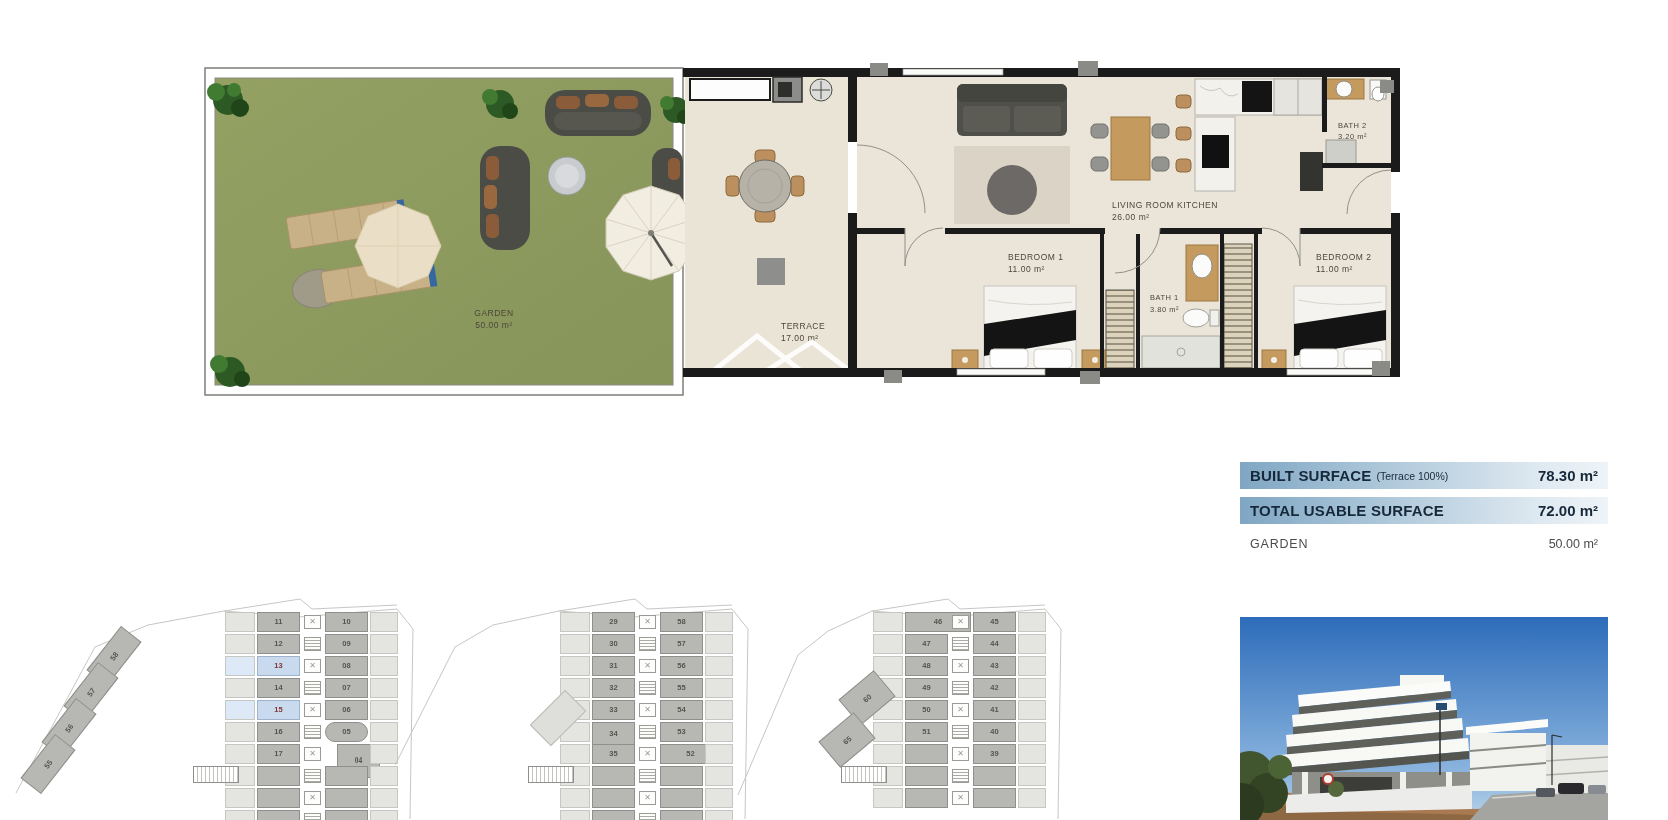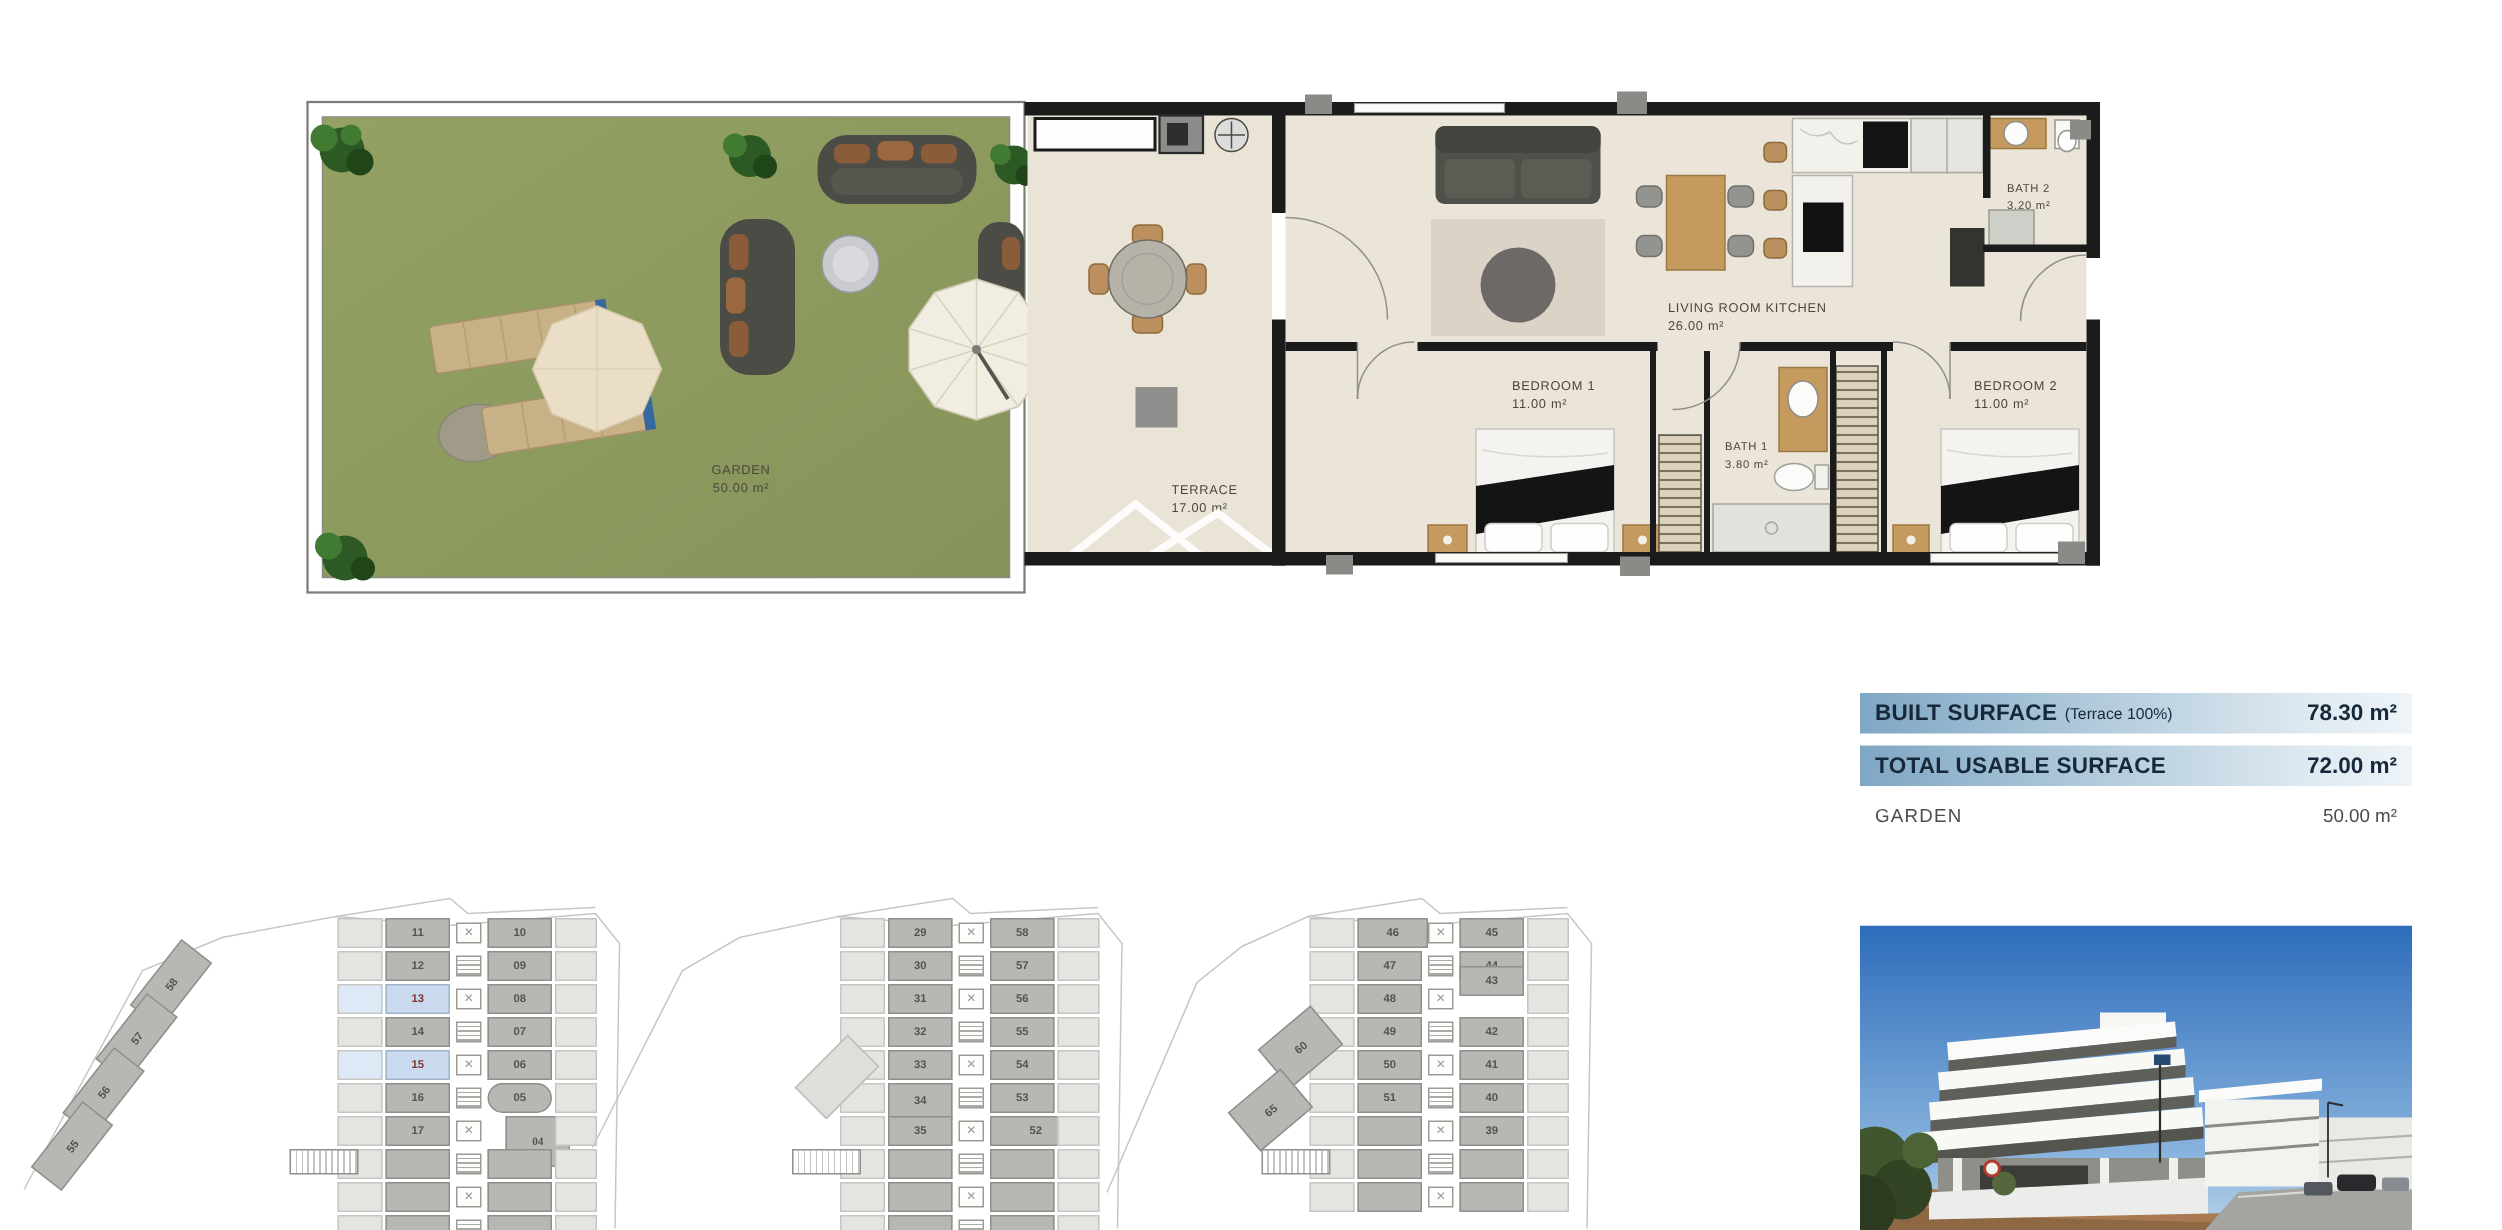--- a/index.html
+++ b/index.html
@@ -524,42 +524,42 @@
       </div>
     <div class="ramp"></div>
   </div>
   <div class="site-plan" id="plan-2" style="left:648px">
     <svg class="outline" width="420" height="235">
       <polyline points="90,210 150,70 180,46 224,26 299,32 397,24 413,44 410,234" fill="none" stroke="#c6c6c3" stroke-width="1"></polyline>
       <polyline points="224,26 300,14 312,24 397,20" fill="none" stroke="#c6c6c3" stroke-width="1"></polyline>
     </svg>
     <div class="plan-grid">
         <div class="pcell balc" style="left: 0px; top: 0px; width: 30px; height: 20px;"></div>
-        <div class="pcell unit" style="left: 32px; top: 0px; width: 47px; height: 20px;">
+        <div class="pcell unit" style="left: 32px; top: 0px; width: 66px; height: 20px;">
           <span class="num">46</span>
         </div>
         <div class="pcell unit" style="left: 100px; top: 0px; width: 43px; height: 20px;">
           <span class="num">45</span>
         </div>
         <div class="pcell balc" style="left: 145px; top: 0px; width: 28px; height: 20px;"></div>
         <div class="core-box" style="left: 79px; top: 3px; width: 17px; height: 14px;">✕</div>
         <div class="pcell balc" style="left: 0px; top: 22px; width: 30px; height: 20px;"></div>
         <div class="pcell unit" style="left: 32px; top: 22px; width: 43px; height: 20px;">
           <span class="num">47</span>
         </div>
         <div class="pcell unit" style="left: 100px; top: 22px; width: 43px; height: 20px;">
           <span class="num">44</span>
         </div>
         <div class="pcell balc" style="left: 145px; top: 22px; width: 28px; height: 20px;"></div>
         <div class="core-box stair" style="left: 79px; top: 25px; width: 17px; height: 14px;"></div>
         <div class="pcell balc" style="left: 0px; top: 44px; width: 30px; height: 20px;"></div>
         <div class="pcell unit" style="left: 32px; top: 44px; width: 43px; height: 20px;">
           <span class="num">48</span>
         </div>
-        <div class="pcell unit" style="left: 100px; top: 32px; width: 43px; height: 20px;">
+        <div class="pcell unit" style="left: 100px; top: 44px; width: 43px; height: 20px;">
           <span class="num">43</span>
         </div>
         <div class="pcell balc" style="left: 145px; top: 44px; width: 28px; height: 20px;"></div>
         <div class="core-box" style="left: 79px; top: 47px; width: 17px; height: 14px;">✕</div>
         <div class="pcell balc" style="left: 0px; top: 66px; width: 30px; height: 20px;"></div>
         <div class="pcell unit" style="left: 32px; top: 66px; width: 43px; height: 20px;">
           <span class="num">49</span>
         </div>
         <div class="pcell unit" style="left: 100px; top: 66px; width: 43px; height: 20px;">
           <span class="num">42</span>

